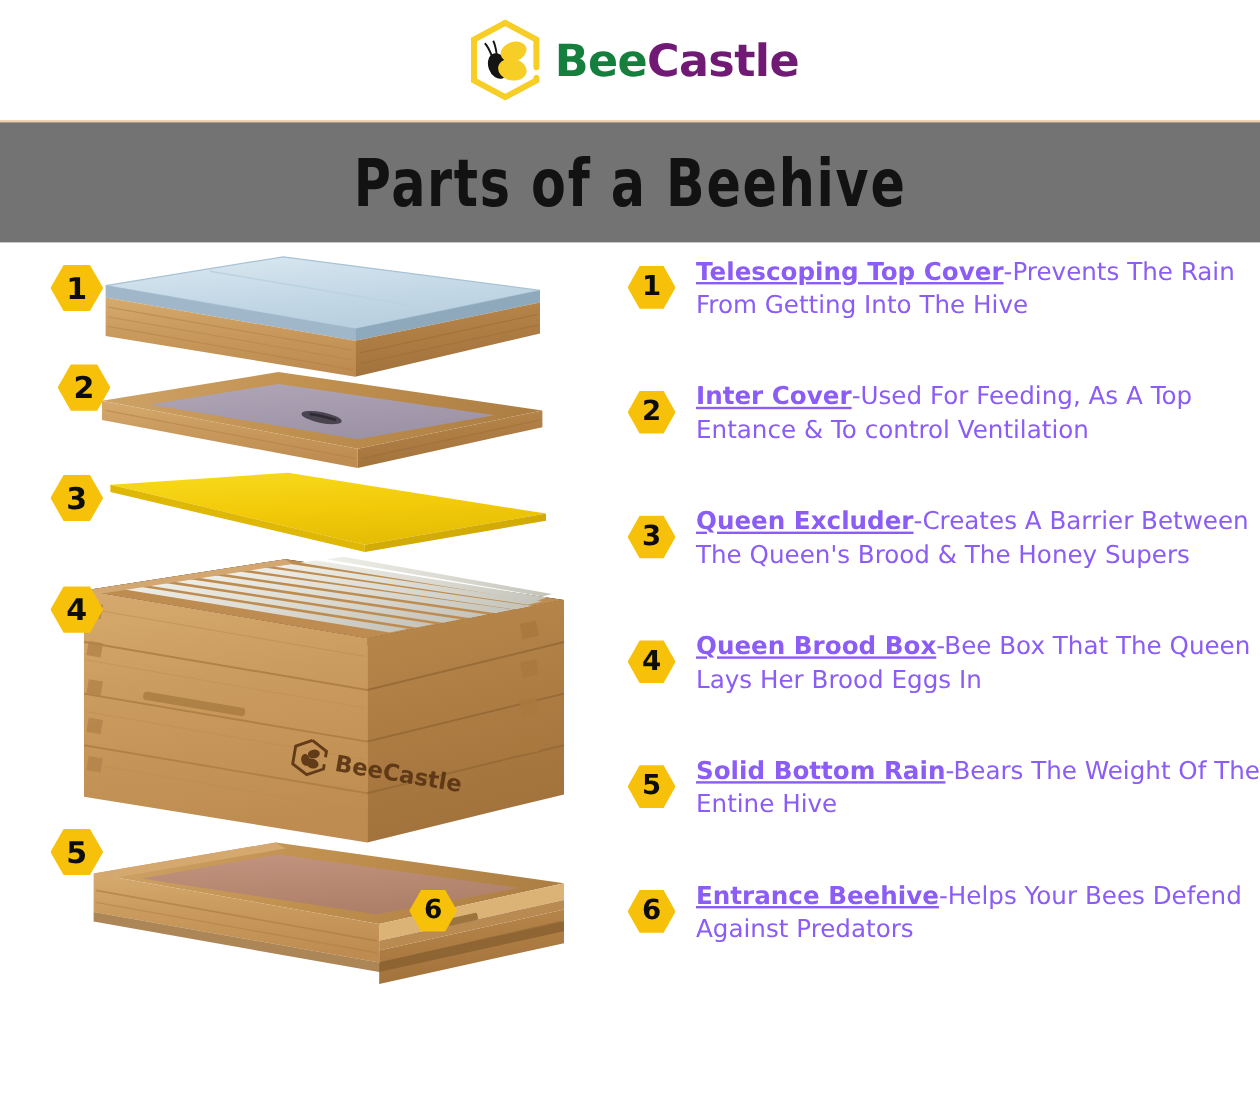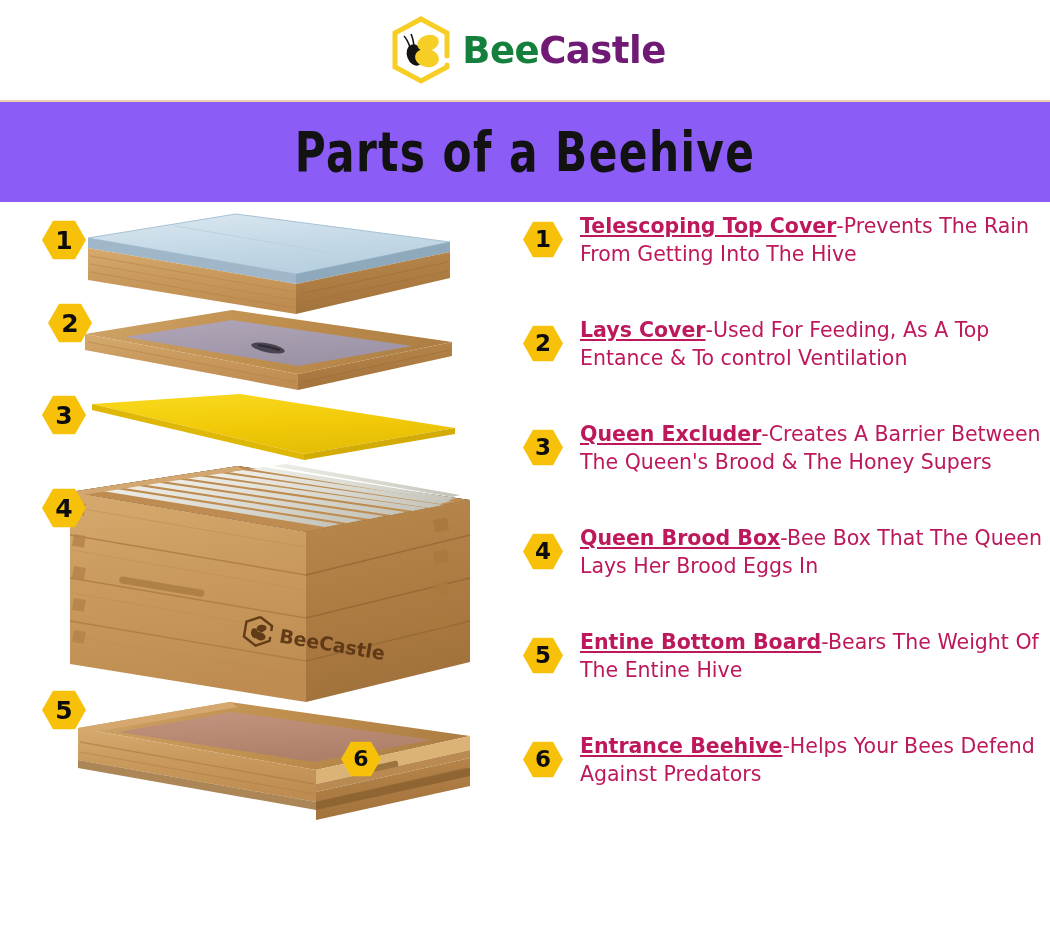--- a/index.html
+++ b/index.html
@@ -43,21 +43,21 @@
     line-height: 1;
     white-space: nowrap;
     font-family: "DejaVu Sans", sans-serif;
   }
   .brand-bee { color: #15803d; }
   .brand-castle { color: #701a75; }
 
   
   .title-banner {
     height: 100px;
-    background: #8b5cf6;
+    background: #737373;
     display: flex;
     align-items: center;
     justify-content: center;
     border-top: 2px solid #EFD2B2;
   }
   .title-text {
     font-family: "DejaVu Sans", sans-serif;
     font-size: 45px;
     font-weight: 700;
     color: #121212;
@@ -139,21 +139,21 @@
     font-size: 23px;
     font-weight: 700;
     color: #0d0d0d;
     line-height: 1;
   }
   .legend-text {
     margin-left: 17px;
     font-family: "DejaVu Sans", sans-serif;
     font-size: 20.5px;
     line-height: 1.38;
-    color: #be185d;
+    color: #8b5cf6;
     padding-top: 2px;
     max-width: 470px;
   }
   .legend-term {
     font-weight: 700;
     text-decoration: underline;
     text-underline-offset: 2px;
   }
   .legend-desc { font-weight: 400; }
 </style>
@@ -405,21 +405,21 @@
         <span class="legend-term">Telescoping Top Cover</span><span>-</span><span class="legend-desc">Prevents The Rain From Getting Into The Hive</span>
       </div>
     </div>
 
     <div class="legend-row">
       <div class="legend-badge">
         <span class="hex-shape"></span>
         <span class="hex-num">2</span>
       </div>
       <div class="legend-text">
-        <span class="legend-term">Lays Cover</span><span>-</span><span class="legend-desc">Used For Feeding, As A Top Entance &amp; To control Ventilation</span>
+        <span class="legend-term">Inter Cover</span><span>-</span><span class="legend-desc">Used For Feeding, As A Top Entance &amp; To control Ventilation</span>
       </div>
     </div>
 
     <div class="legend-row">
       <div class="legend-badge">
         <span class="hex-shape"></span>
         <span class="hex-num">3</span>
       </div>
       <div class="legend-text">
         <span class="legend-term">Queen Excluder</span><span>-</span><span class="legend-desc">Creates A Barrier Between The Queen's Brood &amp; The Honey Supers</span>
@@ -435,21 +435,21 @@
         <span class="legend-term">Queen Brood Box</span><span>-</span><span class="legend-desc">Bee Box That The Queen Lays Her Brood Eggs In</span>
       </div>
     </div>
 
     <div class="legend-row">
       <div class="legend-badge">
         <span class="hex-shape"></span>
         <span class="hex-num">5</span>
       </div>
       <div class="legend-text">
-        <span class="legend-term">Entine Bottom Board</span><span>-</span><span class="legend-desc">Bears The Weight Of The Entine Hive</span>
+        <span class="legend-term">Solid Bottom Rain</span><span>-</span><span class="legend-desc">Bears The Weight Of The Entine Hive</span>
       </div>
     </div>
 
     <div class="legend-row">
       <div class="legend-badge">
         <span class="hex-shape"></span>
         <span class="hex-num">6</span>
       </div>
       <div class="legend-text">
         <span class="legend-term">Entrance Beehive</span><span>-</span><span class="legend-desc">Helps Your Bees Defend Against Predators</span>

